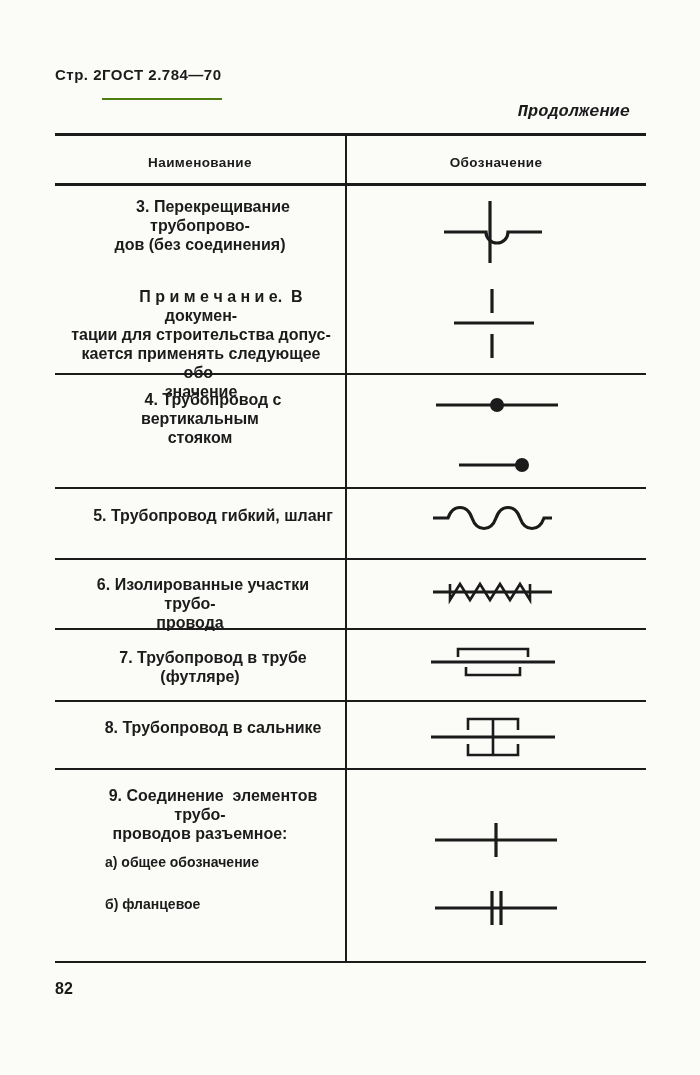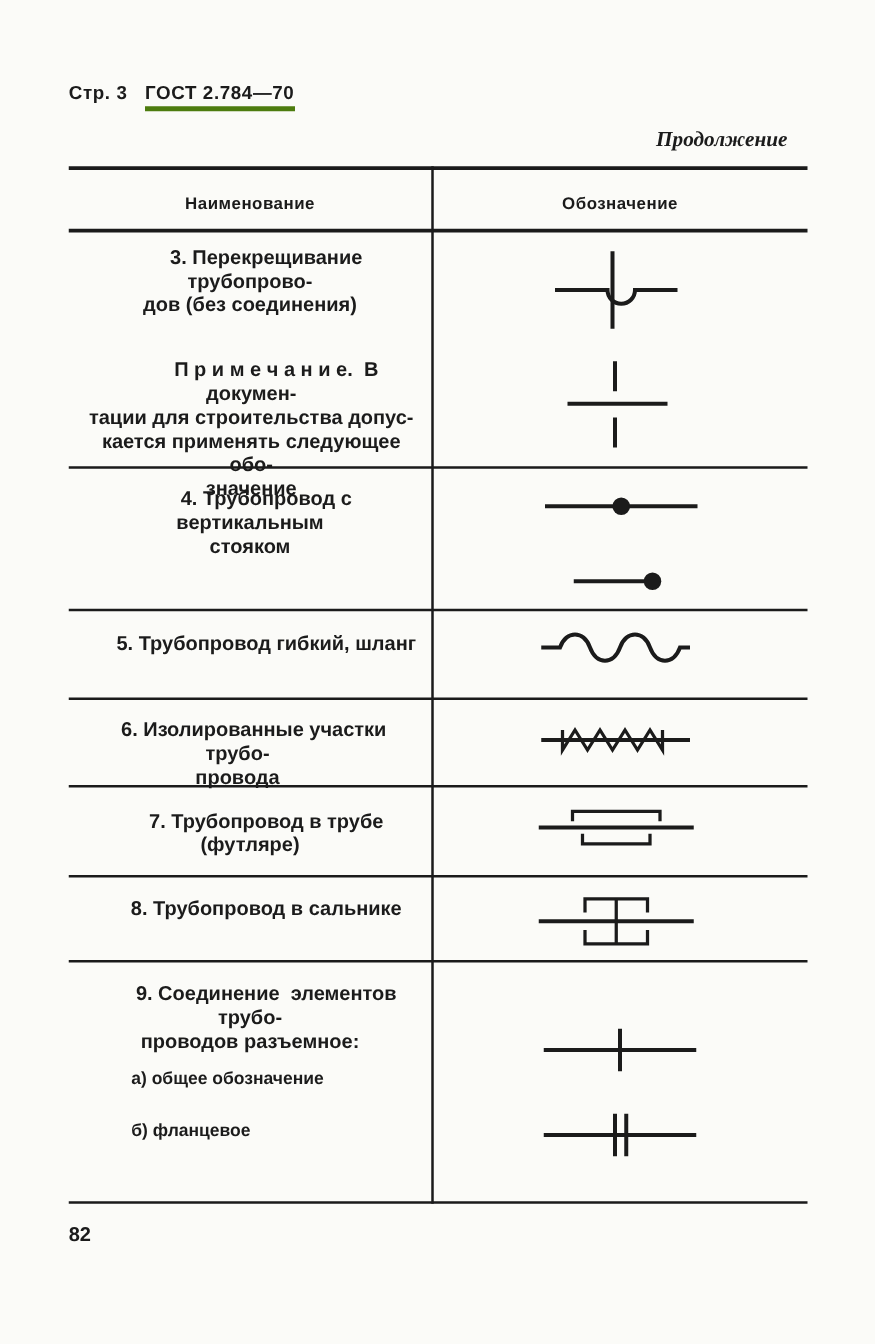--- a/index.html
+++ b/index.html
@@ -10,24 +10,24 @@
     margin:0 auto;
     background:#fbfbf8;
     font-family:"Liberation Sans", sans-serif;
     color:#1b1b1b;
     overflow:hidden;
   }
   .abs { position:absolute; }
   .rule { position:absolute; background:#1b1b1b; }
 
   .hdr { font-size:15px; font-weight:bold; letter-spacing:0.5px; }
-  .hdr .doc-num { margin-left:14px; border-bottom:4px solid #4d7c0f; padding-bottom:2px; }
+  .hdr .doc-num { border-bottom:2px solid #4d7c0f; padding-bottom:15px; }
 
   .continuation {
-    font-family:Liberation Serif, serif;
+    font-family:Liberation Mono, monospace;
     font-style:italic; font-weight:bold;
     font-size:17px;
   }
 
   .col-header { font-size:13.5px; font-weight:bold; text-align:center; letter-spacing:0.4px; }
 
   .cell-text {
     font-size:16px; font-weight:bold;
     line-height:19px;
     white-space:pre-wrap;
@@ -43,21 +43,21 @@
   svg.sym { position:absolute; stroke:#1b1b1b; stroke-width:3.2; fill:none; stroke-linecap:butt; }
   svg.sym .thin { stroke-width:2.6; }
   svg.sym .dot { fill:#1b1b1b; stroke:none; }
 </style>
 </head>
 <body>
 
 <div class="page">
 
   <div class="abs hdr" style="left:55px; top:66px;">
-    <span>Стр. 3</span><span class="doc-num">ГОСТ 2.784—70</span>
+    <span>Стр. 2</span><span class="doc-num">ГОСТ 2.784—70</span>
   </div>
 
   <div class="abs continuation" style="right:70px; top:102px;">Продолжение</div>
 
   <div class="rule" style="left:55px; top:133px; width:591px; height:3px;"></div>
   <div class="rule" style="left:55px; top:183px; width:591px; height:3px;"></div>
   <div class="rule" style="left:55px; top:373px; width:591px; height:2px;"></div>
   <div class="rule" style="left:55px; top:487px; width:591px; height:2px;"></div>
   <div class="rule" style="left:55px; top:558px; width:591px; height:2px;"></div>
   <div class="rule" style="left:55px; top:628px; width:591px; height:2px;"></div>

